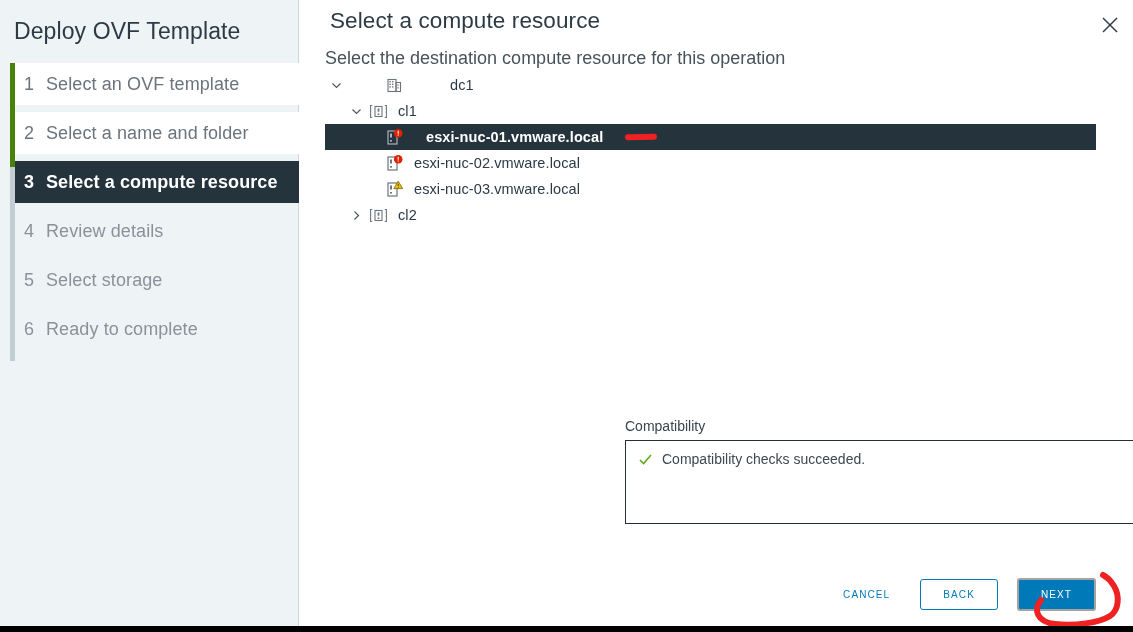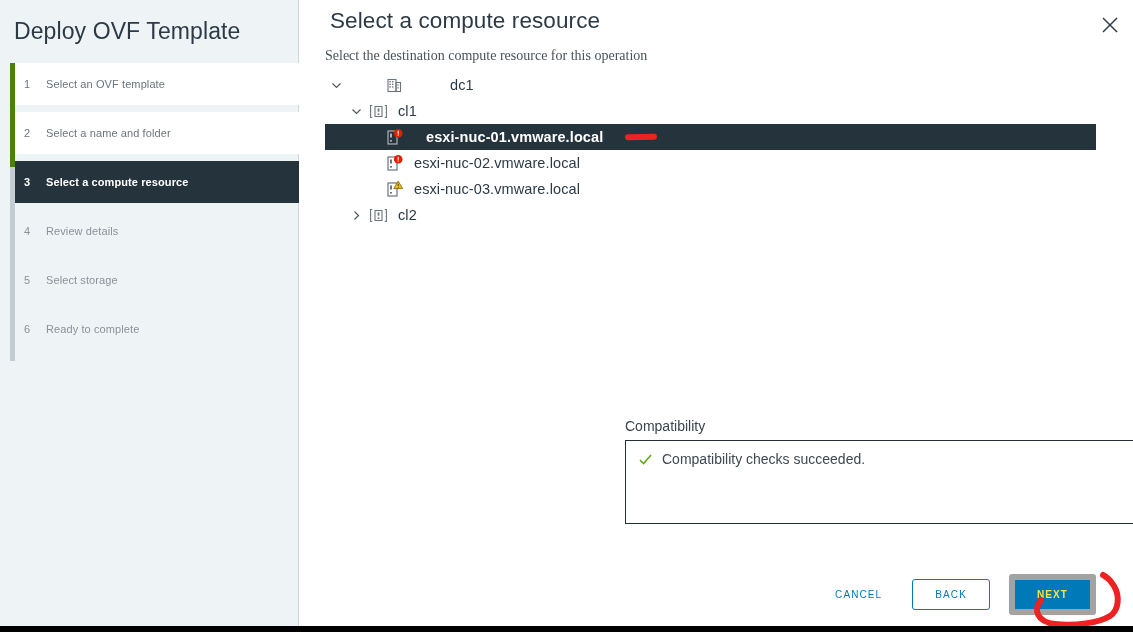--- a/index.html
+++ b/index.html
@@ -64,21 +64,21 @@
     height: 104px;
     background: #48820b;
   }
   .step {
     position: relative;
     margin-left: 15px;
     width: 284px;
     height: 42px;
     line-height: 42px;
     box-sizing: border-box;
-    font-size: 11px;
+    font-size: 18px;
     color: #8a9299;
     white-space: nowrap;
     margin-bottom: 7px;
   }
   .step.done {
     background: #ffffff;
     color: #6b747c;
   }
   .step.active {
     background: #25333d;
@@ -117,23 +117,22 @@
     top: 8px;
     font-size: 22.5px;
     font-weight: 400;
     color: #2b3a45;
     letter-spacing: 0.1px;
   }
   #page-subtitle {
     position: absolute;
     left: 26px;
     top: 48px;
-    font-size: 14px;
+    font-size: 18px;
     color: #47525a;
-    font-family: Liberation Serif, serif;
   }
 
   
   #tree {
     position: absolute;
     left: 26px;
     top: 72px;
     width: 771px;
   }
   .tree-row {
@@ -245,25 +244,25 @@
   #btn-back {
     background: #ffffff;
     border: 1px solid #0079b8;
     color: #0079b8;
     border-radius: 3px;
     padding: 9px 22px;
     margin-right: 19px;
   }
   #btn-next {
     background: #0079b8;
-    border: 6px solid #a3a3a3;
-    color: #fde047;
+    border: 2px solid #a3a3a3;
+    color: #ffffff;
     border-radius: 3px;
     padding: 9px 22px;
-    font-weight: bold;
+    font-weight: normal;
   }
 
   
   #next-annotation {
     position: absolute;
     right: 0px;
     bottom: -4px;
     width: 120px;
     height: 64px;
     pointer-events: none;

